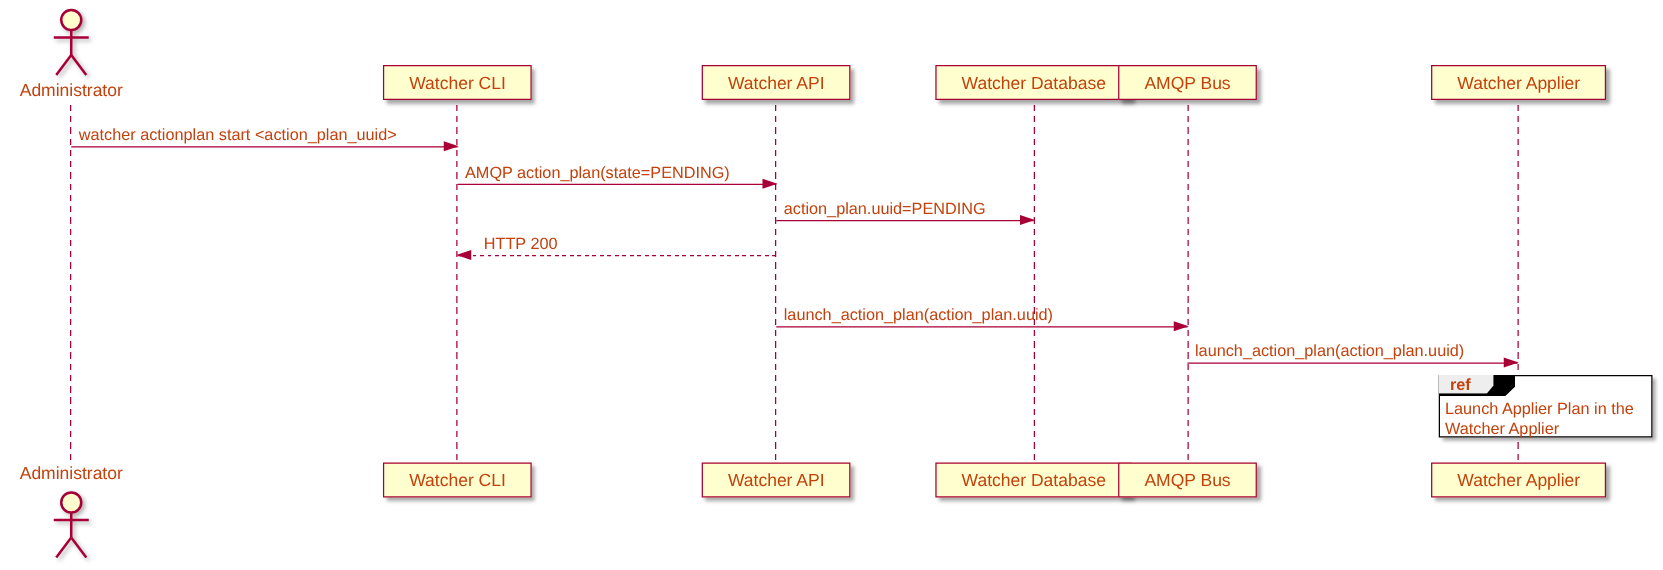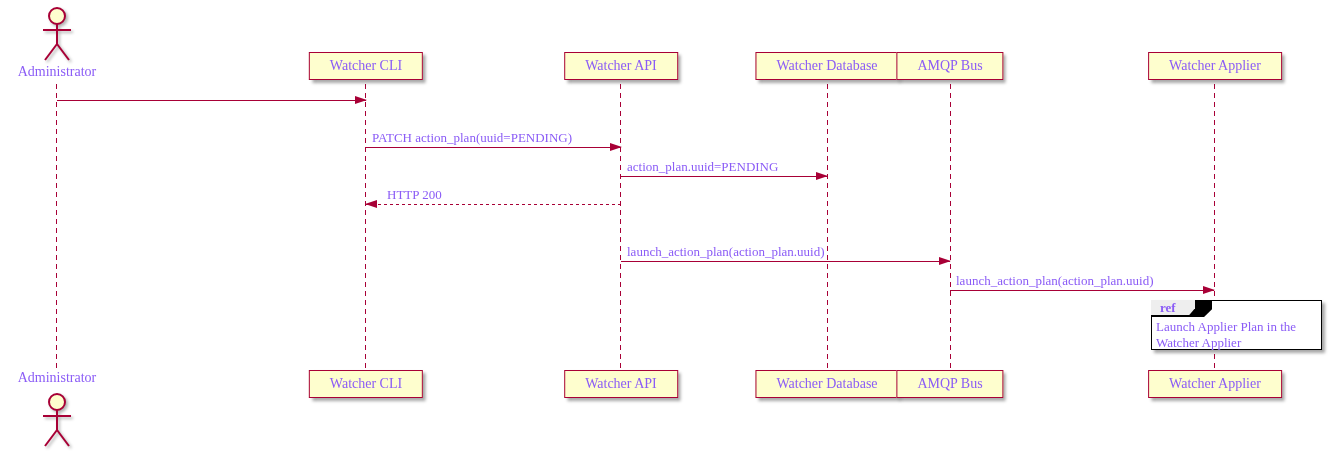--- a/index.html
+++ b/index.html
@@ -1,20 +1,20 @@
 <!DOCTYPE html>
 <html><head>
 <meta charset="utf-8">
 <style>
   html,body { margin:0; padding:0; background:#ffffff; }
   #canvas {
     position:relative; width:1330px; height:456px;
     background:#ffffff; overflow:hidden;
-    font-family:Liberation Serif, serif;
-    color:#8b5cf6;
+    font-family:Liberation Sans, sans-serif;
+    color:#c2410c;
   }
   .lifeline {
     position:absolute; top:84px; height:286px; width:1px;
     background:repeating-linear-gradient(180deg,#A80036 0 5px,transparent 5px 9px);
   }
   .pbox {
     position:absolute; transform:translateX(-50%);
     background:#FEFECE; border:1.5px solid #A80036;
     height:26px; line-height:26px; padding:0 20px;
     font-size:14px; white-space:nowrap;
@@ -87,27 +87,28 @@
   </div>
   <div class="actor-label" style="left:57px; top:64px">Administrator</div>
 
   <div class="pbox" style="left:366px;  top:52px">Watcher CLI</div>
   <div class="pbox" style="left:621px;  top:52px">Watcher API</div>
   <div class="pbox" style="left:827px;  top:52px">Watcher Database</div>
   <div class="pbox" style="left:950px;  top:52px">AMQP Bus</div>
   <div class="pbox" style="left:1215px; top:52px">Watcher Applier</div>
 
   <div class="msg" style="left:57px; top:100px; width:309px">
+    <div class="msg-label">watcher actionplan start &lt;action_plan_uuid&gt;</div>
     <div class="msg-line">
         <span class="ah right"></span>
       </div>
   </div>
 
   <div class="msg" style="left:366px; top:130px; width:255px">
-    <div class="msg-label">PATCH action_plan(uuid=PENDING)</div>
+    <div class="msg-label">AMQP action_plan(state=PENDING)</div>
     <div class="msg-line">
         <span class="ah right"></span>
       </div>
   </div>
 
   <div class="msg" style="left:621px; top:159px; width:206px">
     <div class="msg-label">action_plan.uuid=PENDING</div>
     <div class="msg-line">
         <span class="ah right"></span>
       </div>

